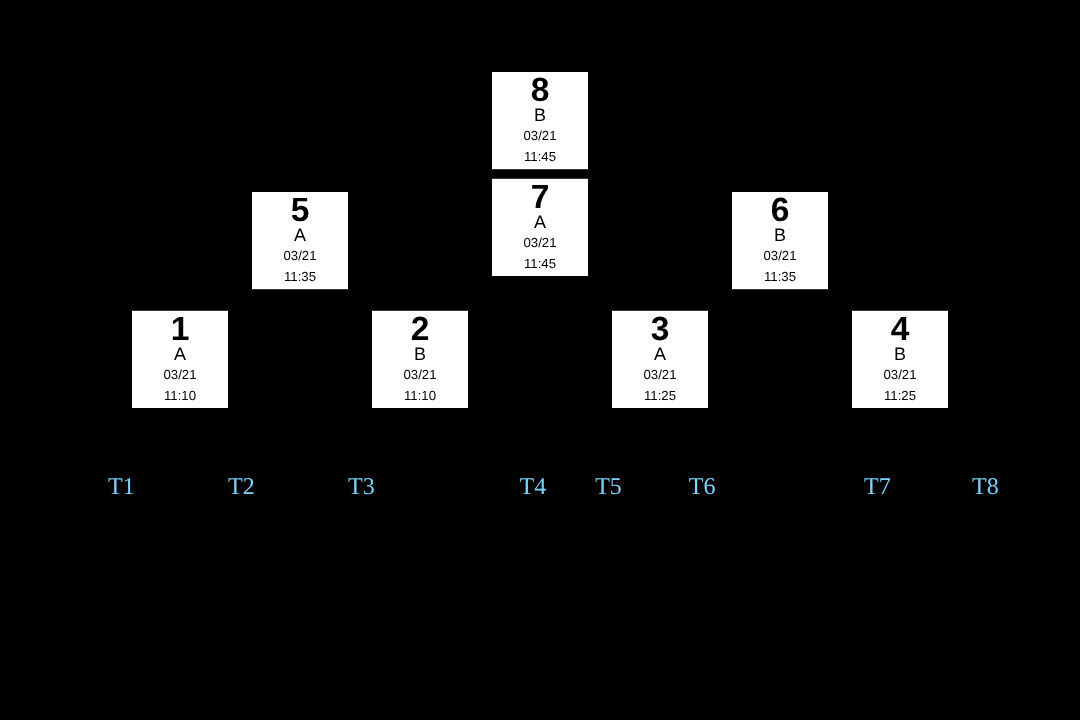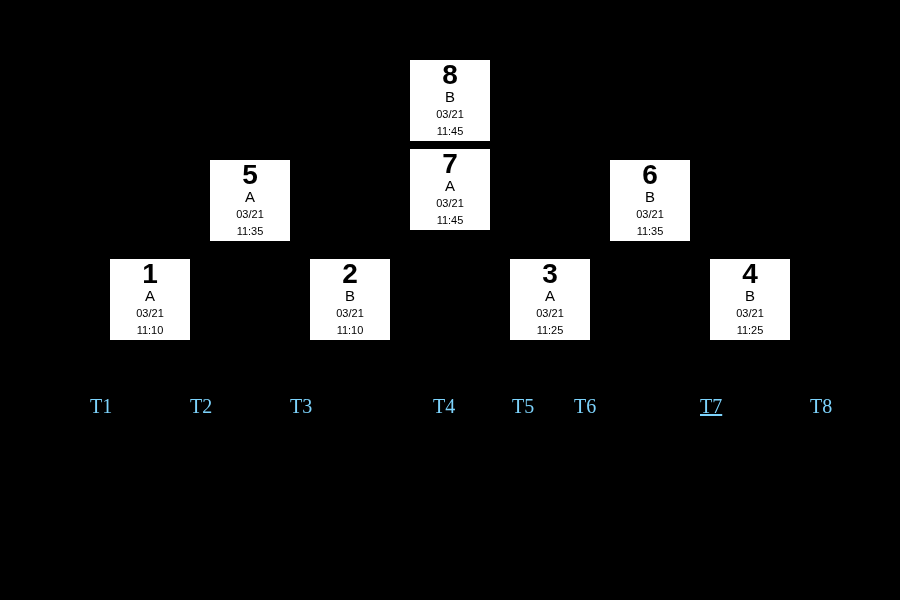--- a/index.html
+++ b/index.html
@@ -57,23 +57,23 @@
   .pos-m4 { left: 710px; top: 259px; }
   .pos-m5 { left: 210px; top: 160px; }
   .pos-m6 { left: 610px; top: 160px; }
   .pos-m7 { left: 410px; top: 149px; }
   .pos-m8 { left: 410px; top: 60px;  }
   
   .pos-t1 { left: 90px;  }
   .pos-t2 { left: 190px; text-align: center; }
   .pos-t3 { left: 290px; }
   .pos-t4 { left: 385px; margin-left: 48px; }
-  .pos-t5 { left: 512px; }
+  .pos-t5 { left: 496px; }
   .pos-t6 { left: 574px; }
-  .pos-t7 { left: 700px; text-decoration: underline; }
+  .pos-t7 { left: 720px; }
   .pos-t8 { left: 810px; }
 </style>
 </head>
 <body>
 
 <div class="stage">
 
   <div class="match-box pos-m1">
     <div class="match-number">1</div>
     <div class="match-group">A</div>

